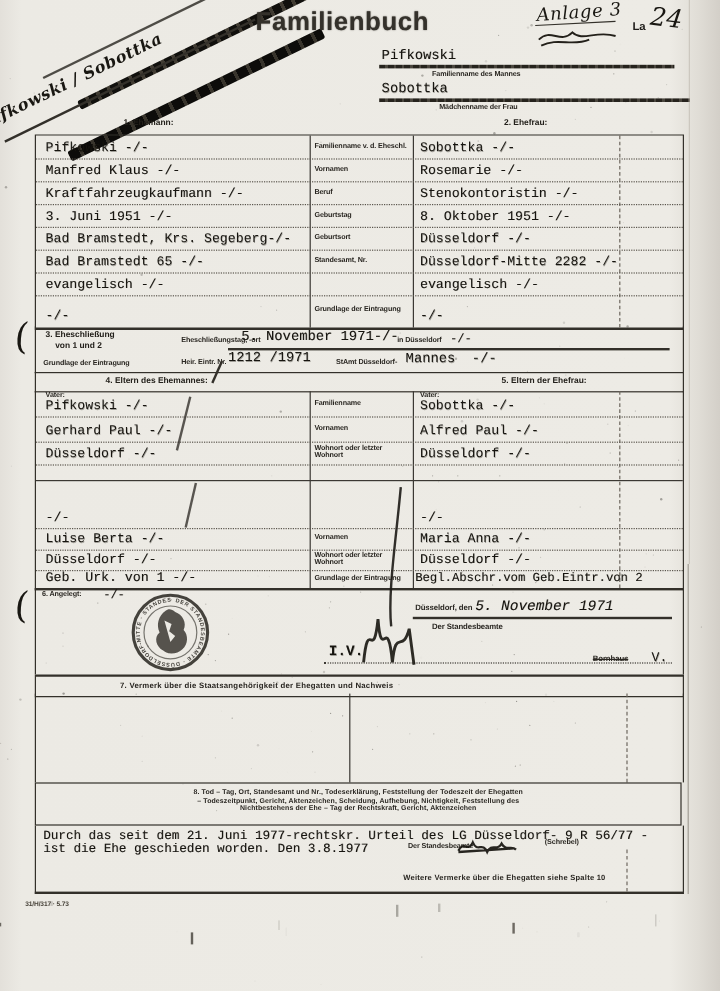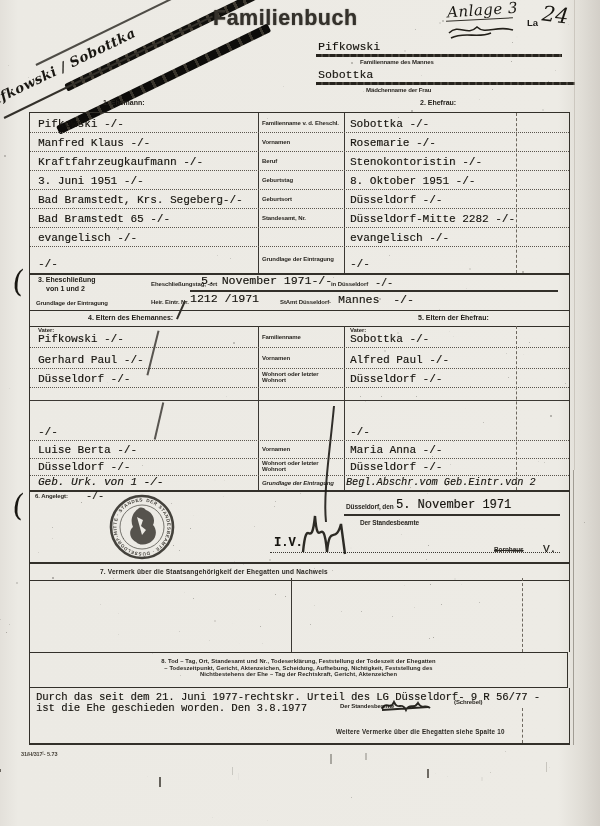--- a/index.html
+++ b/index.html
@@ -159,36 +159,36 @@
     <div class="t1r" style="top:114px;height:18px;">
       <span class="typed cellL">Luise Berta -/-</span>
       <span class="lbl cellM">Vornamen</span>
       <span class="typed cellR">Maria Anna -/-</span>
     </div>
     <div class="t1r" style="top:132px;height:17px;">
       <span class="typed cellL">Düsseldorf -/-</span>
       <span class="lbl cellM" style="width:70px;">Wohnort oder letzter Wohnort</span>
       <span class="typed cellR">Düsseldorf -/-</span>
     </div>
-    <div class="t1r" style="top:149px;height:15px;border-bottom:none;font-style:italic;">
+    <div class="t1r" style="top:149px;height:15px;border-bottom:none;">
       <span class="typed cellL">Geb. Urk. von 1 -/-</span>
       <span class="lbl cellM">Grundlage der Eintragung</span>
       <span class="typed cellR" style="left:316px;font-size:10.2px;">Begl.Abschr.vom Geb.Eintr.von 2</span>
     </div>
   </div>
 
   <div class="abs line" style="left:152px;top:330px;width:2px;height:46px;transform:rotate(14deg);opacity:.8;"></div>
   <div class="abs line" style="left:158px;top:402px;width:2px;height:38px;transform:rotate(13deg);opacity:.8;"></div>
 
   <div class="abs hand" style="left:12px;top:488px;font-size:30px;font-weight:300;transform:rotate(-6deg);">(</div>
   <div class="abs" style="left:29px;top:490px;width:539px;height:72px;border-left:1.6px solid #33302a;border-right:1.6px solid #33302a;">
     <span class="lbl abs" style="left:5px;top:3px;">6. Angelegt:</span>
     <span class="typed abs" style="left:56px;top:1px;font-size:10px;">-/-</span>
     <span class="lbl abs" style="left:316px;top:13px;font-size:6.5px;">Düsseldorf, den</span>
-    <span class="typed abs" style="left:366px;top:8px;font-size:12px;">5. November 1971</span>
+    <span class="typed abs" style="left:366px;top:8px;font-size:12px;font-style:italic;">5. November 1971</span>
     <div class="abs line" style="left:314px;top:24px;width:216px;height:1.5px;"></div>
     <span class="lbl abs" style="left:330px;top:29px;font-size:6.5px;">Der Standesbeamte</span>
     <span class="typed abs" style="left:244px;top:46px;font-size:12px;font-weight:bold;">I.V.</span>
     <div class="abs" style="left:240px;top:62px;width:290px;height:0;border-bottom:1.8px dotted #3b3833;"></div>
     <span class="lbl abs" style="left:464px;top:56px;font-size:6.5px;text-decoration:line-through;">Bornhaus</span>
     <span class="typed abs" style="left:513px;top:53px;font-size:11px;">V.</span>
   </div>
 
   <svg class="abs" style="left:108px;top:493px;" width="68" height="68" viewBox="0 0 68 68">
     <defs>

